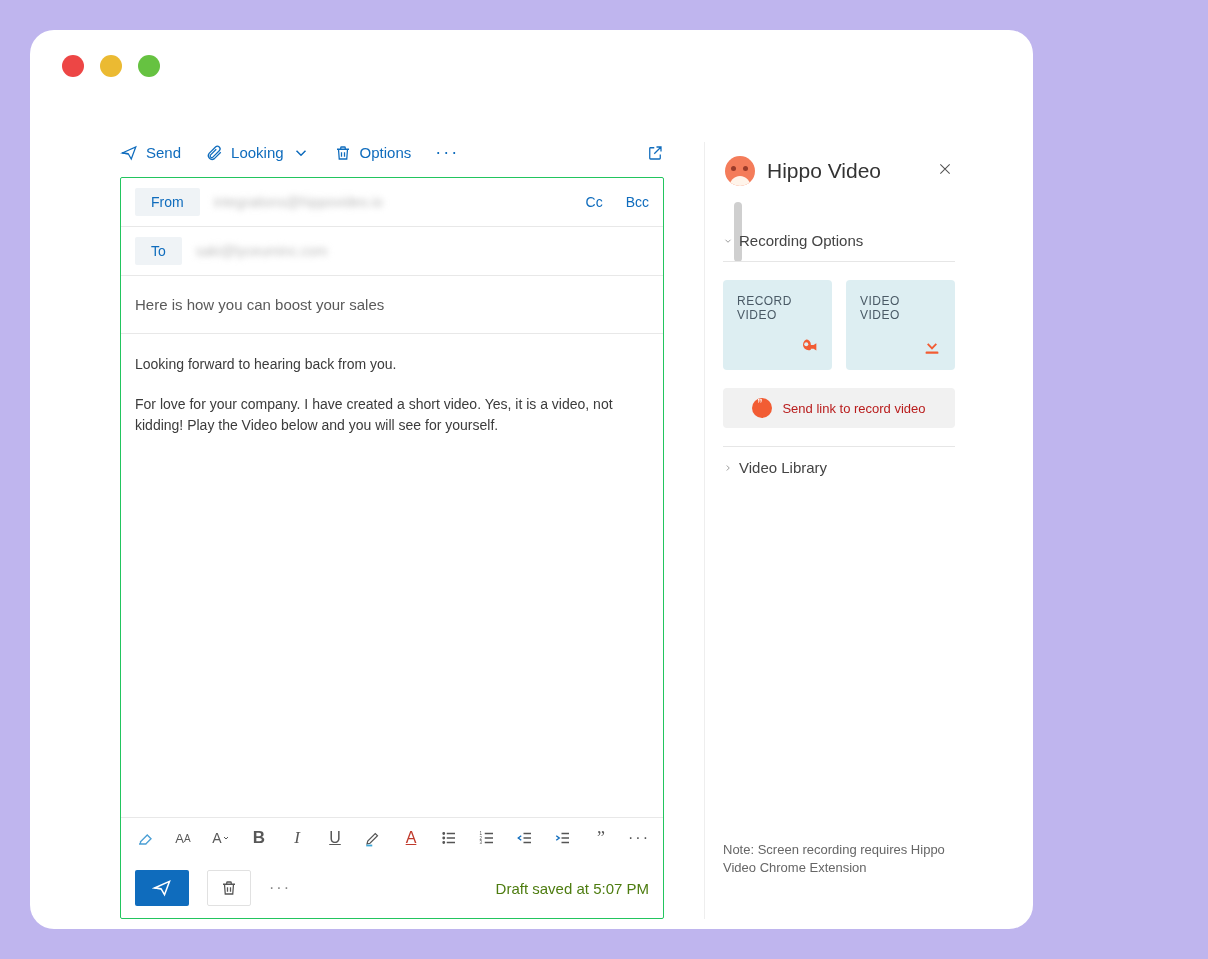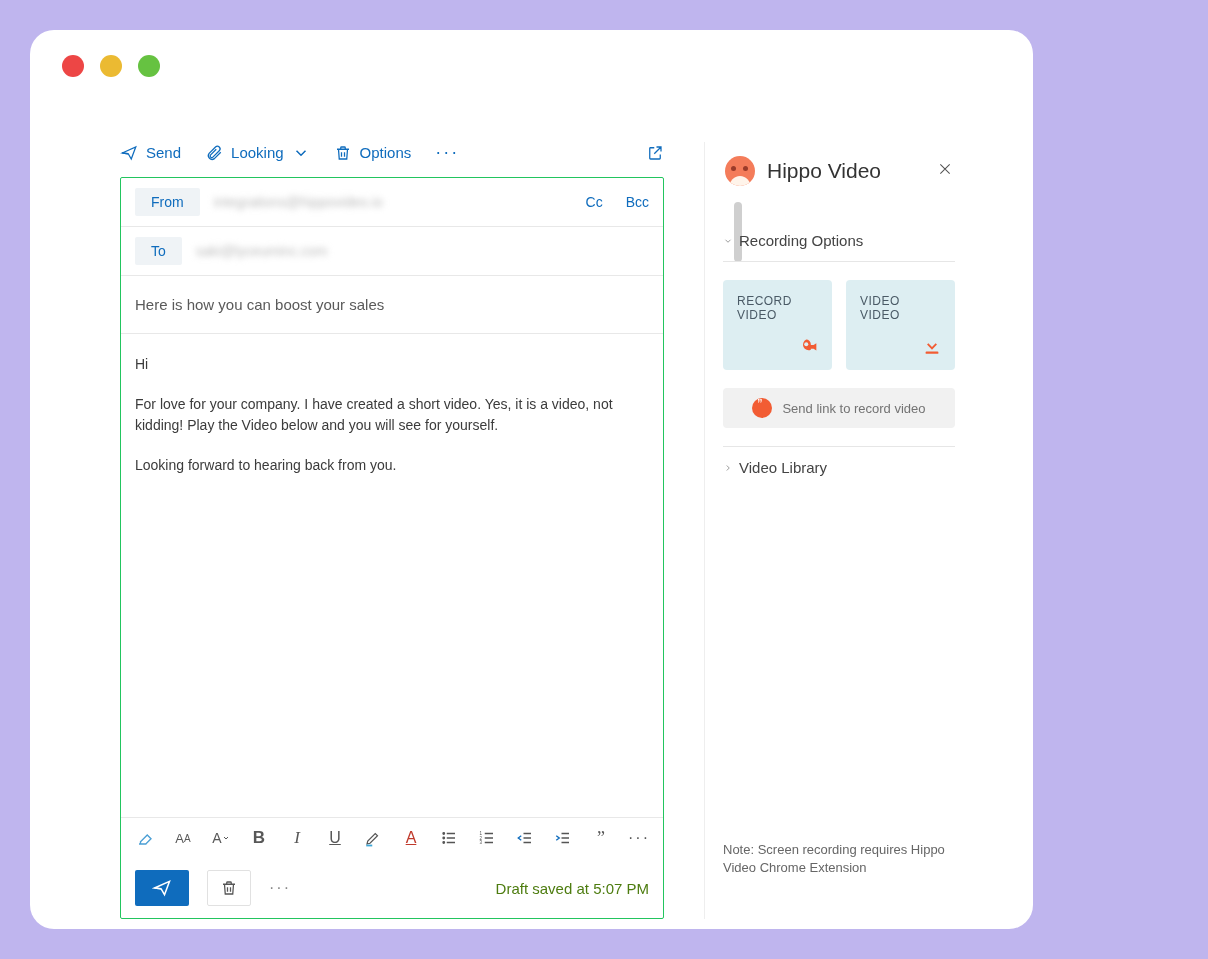--- a/index.html
+++ b/index.html
@@ -147,21 +147,21 @@
 .chev { display:inline-block; width:10px; height:10px; }
 .tiles { display:flex; gap:14px; padding: 18px 0; }
 .tile {
   background:#ddeef2; flex:1; border-radius:4px; padding:14px 14px 10px 14px;
   font-size:12px; color:#4a5a66; letter-spacing:.04em; position:relative; height:90px;
   cursor:pointer;
 }
 .tile.import .ticon{ color:#f25c33; }
 .tile .ticon { position:absolute; right:12px; bottom:10px; }
 .linkbtn {
-  background:#f1f1f1; border-radius:4px; padding:10px 14px; font-size:13px; color:#737373;
+  background:#f1f1f1; border-radius:4px; padding:10px 14px; font-size:13px; color:#b91c1c;
   display:flex; align-items:center; gap:10px; justify-content:center; margin-bottom:18px; cursor:pointer;
 }
 .linkbtn .bubble { width:20px; height:20px; border-radius:50%; background:#f25c33; display:inline-block; position:relative; }
 .linkbtn .bubble::after { content:"\201D"; color:#fff; position:absolute; left:5px; top:-2px; font-size:14px; }
 .note { position:absolute; bottom:42px; left:18px; right:18px; font-size:13px; color:#666; line-height:1.4; }
 </style>
 </head>
 <body>
 
 <div class="window">
@@ -214,23 +214,22 @@
             <span>Cc</span>
             <span>Bcc</span>
           </span>
         </div>
         <div class="row">
           <span class="chip">To</span>
           <span class="blur">saki@lyceuminc.com</span>
         </div>
         <div class="subject">Here is how you can boost your sales</div>
         <div class="body">
-          <p>Hi</p>
+          <p>Looking forward to hearing back from you.</p>
           <p>For love for your company. I have created a short video. Yes, it is a video, not kidding! Play the Video below and you will see for yourself.</p>
-          <p>Looking forward to hearing back from you.</p>
         </div>
         <div class="fmtbar">
           <span class="ic">
               <svg width="18" height="18" viewBox="0 0 24 24" fill="none" stroke="#4b9fd5" stroke-width="1.8">
                 <path d="M4 20h10M13 20l7-7-5-5-9 9v3h3"></path>
               </svg>
             </span>
           <span class="ic" style="font-size:13px">A<span style="font-size:10px">A</span></span>
           <span class="ic" style="font-size:14px">A<svg width="8" height="8" viewBox="0 0 24 24" fill="none" stroke="currentColor" stroke-width="3" style="vertical-align:top">
                 <path d="M6 9l6 6 6-6"></path>

